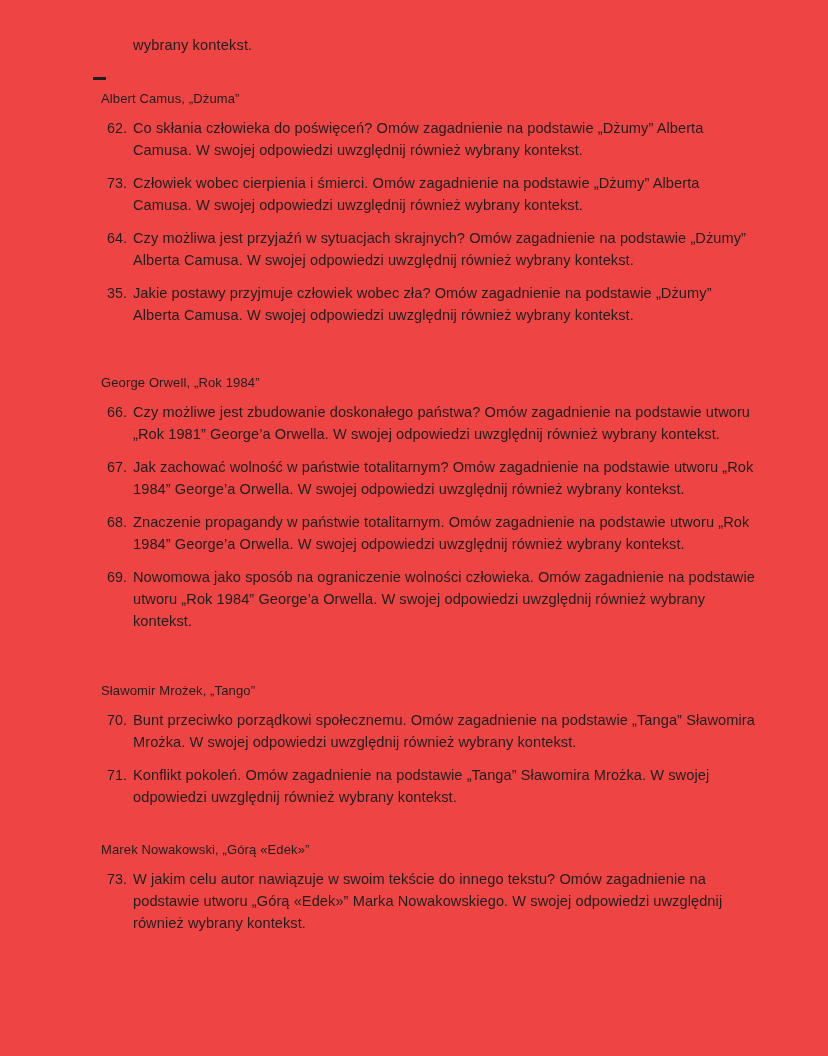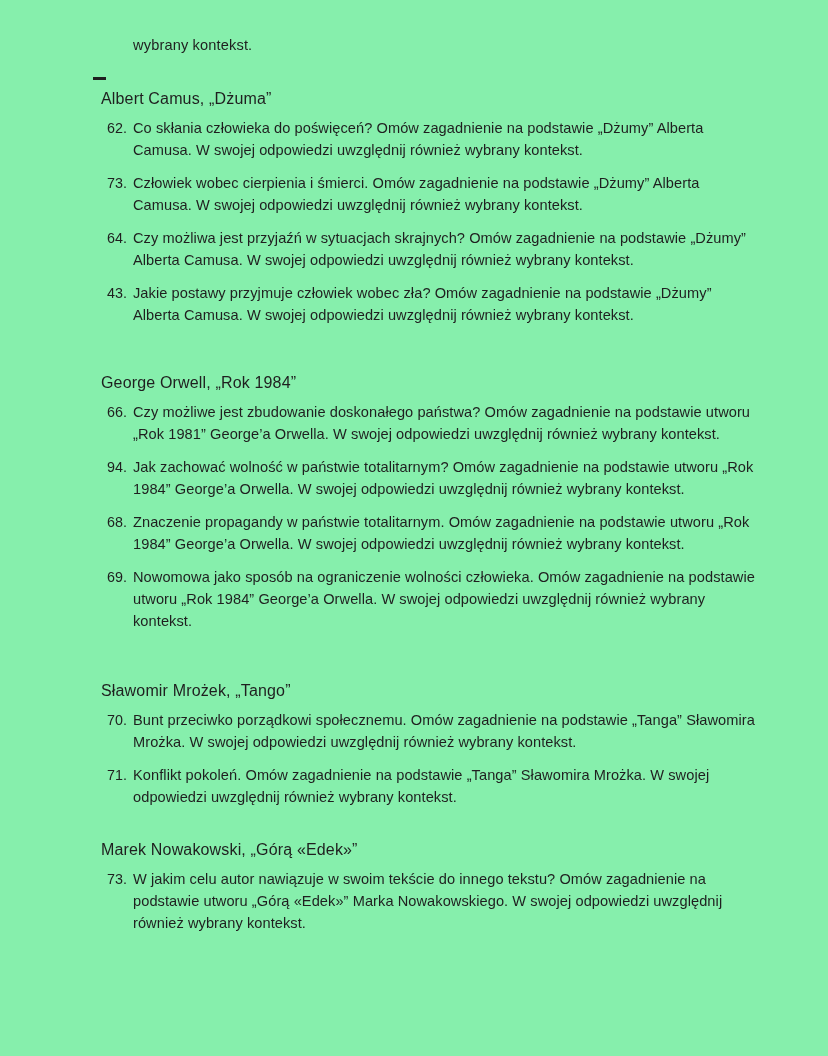--- a/index.html
+++ b/index.html
@@ -14,21 +14,21 @@
     overflow: hidden;
     font-family: "Liberation Sans", "DejaVu Sans", sans-serif;
     color: #1f1f1f;
     -webkit-font-smoothing: antialiased;
   }
 
   .page {
     position: relative;
     width: 828px;
     height: 1056px;
-    background: #86efac;
+    background: #ef4444;
     box-sizing: border-box;
   }
 
   
   .continuation {
     position: absolute;
     left: 133px;
     top: 34px;
     font-size: 14.6px;
     line-height: 22px;
@@ -53,21 +53,21 @@
     top: 88px;
     width: 660px;
   }
 
   .section {
     margin: 0;
     padding: 0;
   }
 
   .section-heading {
-    font-size: 16px;
+    font-size: 13px;
     line-height: 22px;
     margin: 0 0 7px 0;
     font-weight: 400;
     letter-spacing: 0.01em;
     white-space: nowrap;
   }
 
   .item-list {
     list-style: none;
     margin: 0;
@@ -124,34 +124,34 @@
           </div>
           <div class="item">
             <span class="item-number">73.</span>
             <span class="item-text">Człowiek wobec cierpienia i śmierci. Omów zagadnienie na podstawie „Dżumy” Alberta Camusa. W swojej odpowiedzi uwzględnij również wybrany kontekst.</span>
           </div>
           <div class="item">
             <span class="item-number">64.</span>
             <span class="item-text">Czy możliwa jest przyjaźń w sytuacjach skrajnych? Omów zagadnienie na podstawie „Dżumy” Alberta Camusa. W swojej odpowiedzi uwzględnij również wybrany kontekst.</span>
           </div>
           <div class="item">
-            <span class="item-number">43.</span>
+            <span class="item-number">35.</span>
             <span class="item-text">Jakie postawy przyjmuje człowiek wobec zła? Omów zagadnienie na podstawie „Dżumy” Alberta Camusa. W swojej odpowiedzi uwzględnij również wybrany kontekst.</span>
           </div>
         </div>
       </div>
       <div class="section" style="margin-top: 46px;">
         <div class="section-heading">George Orwell, „Rok 1984”</div>
         <div class="item-list">
           <div class="item">
             <span class="item-number">66.</span>
             <span class="item-text">Czy możliwe jest zbudowanie doskonałego państwa? Omów zagadnienie na podstawie utworu „Rok 1981” George’a Orwella. W swojej odpowiedzi uwzględnij również wybrany kontekst.</span>
           </div>
           <div class="item">
-            <span class="item-number">94.</span>
+            <span class="item-number">67.</span>
             <span class="item-text">Jak zachować wolność w państwie totalitarnym? Omów zagadnienie na podstawie utworu „Rok 1984” George’a Orwella. W swojej odpowiedzi uwzględnij również wybrany kontekst.</span>
           </div>
           <div class="item">
             <span class="item-number">68.</span>
             <span class="item-text">Znaczenie propagandy w państwie totalitarnym. Omów zagadnienie na podstawie utworu „Rok 1984” George’a Orwella. W swojej odpowiedzi uwzględnij również wybrany kontekst.</span>
           </div>
           <div class="item">
             <span class="item-number">69.</span>
             <span class="item-text">Nowomowa jako sposób na ograniczenie wolności człowieka. Omów zagadnienie na podstawie utworu „Rok 1984” George’a Orwella. W swojej odpowiedzi uwzględnij również wybrany kontekst.</span>
           </div>

